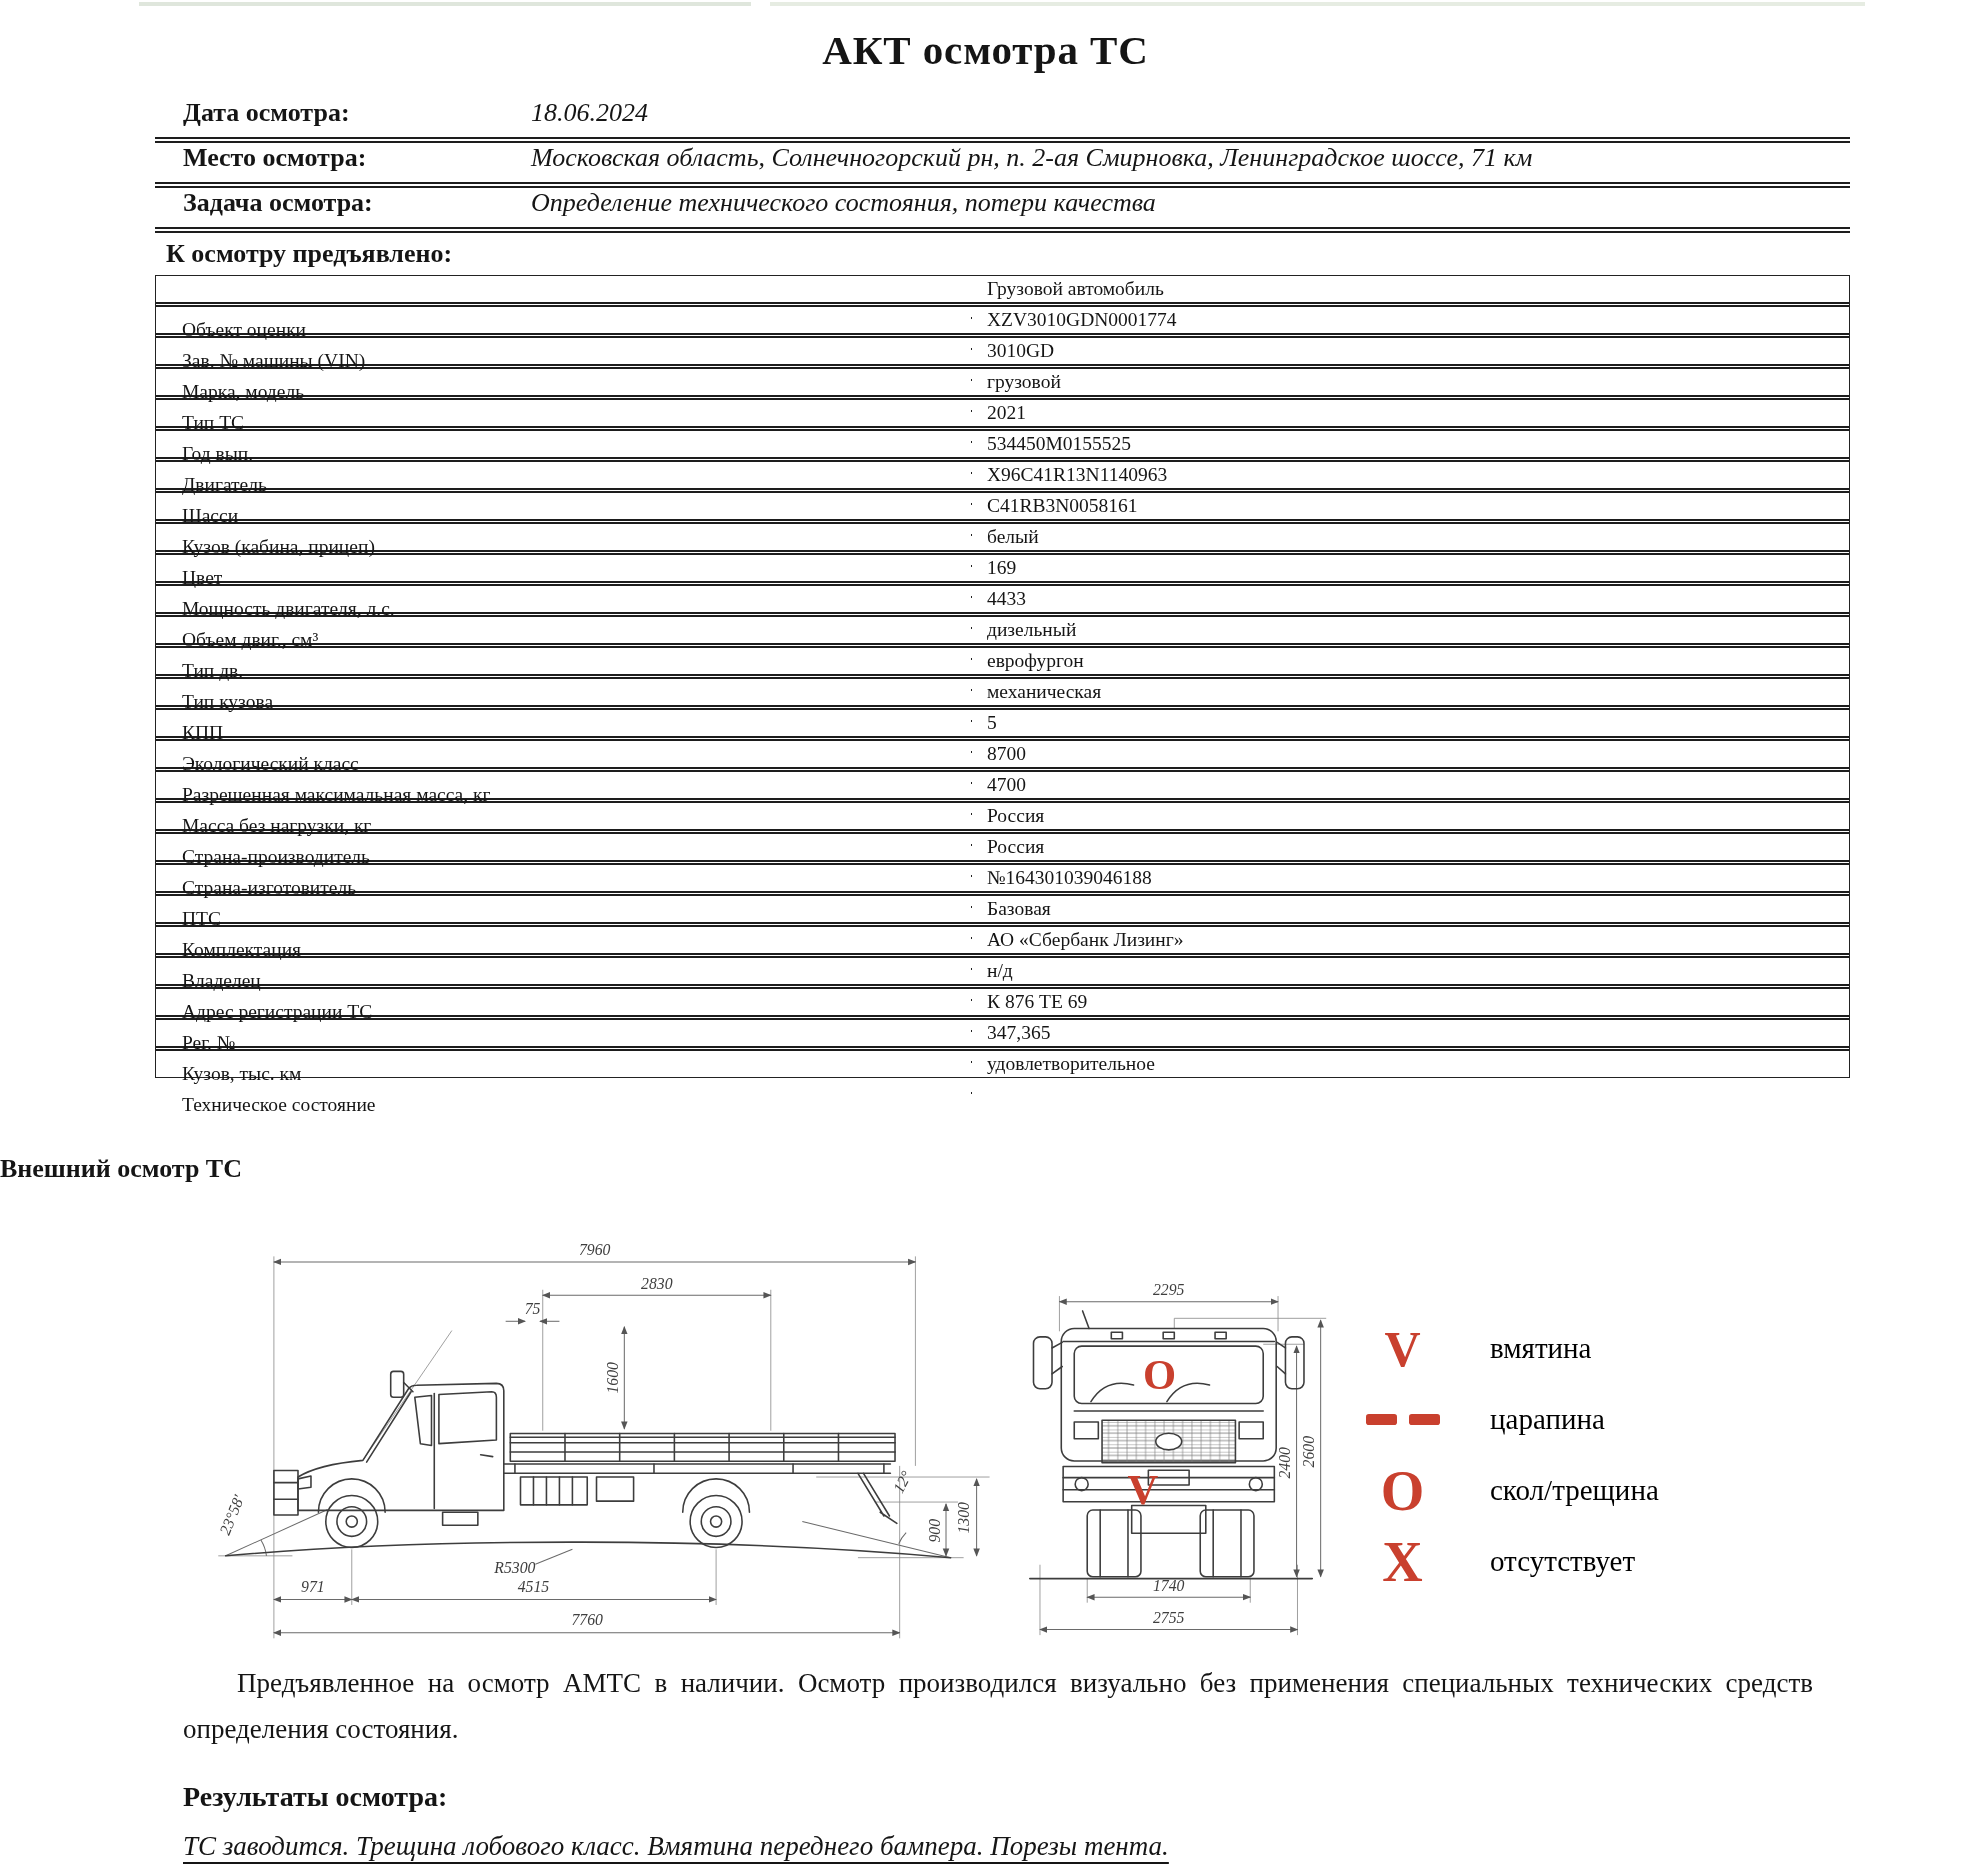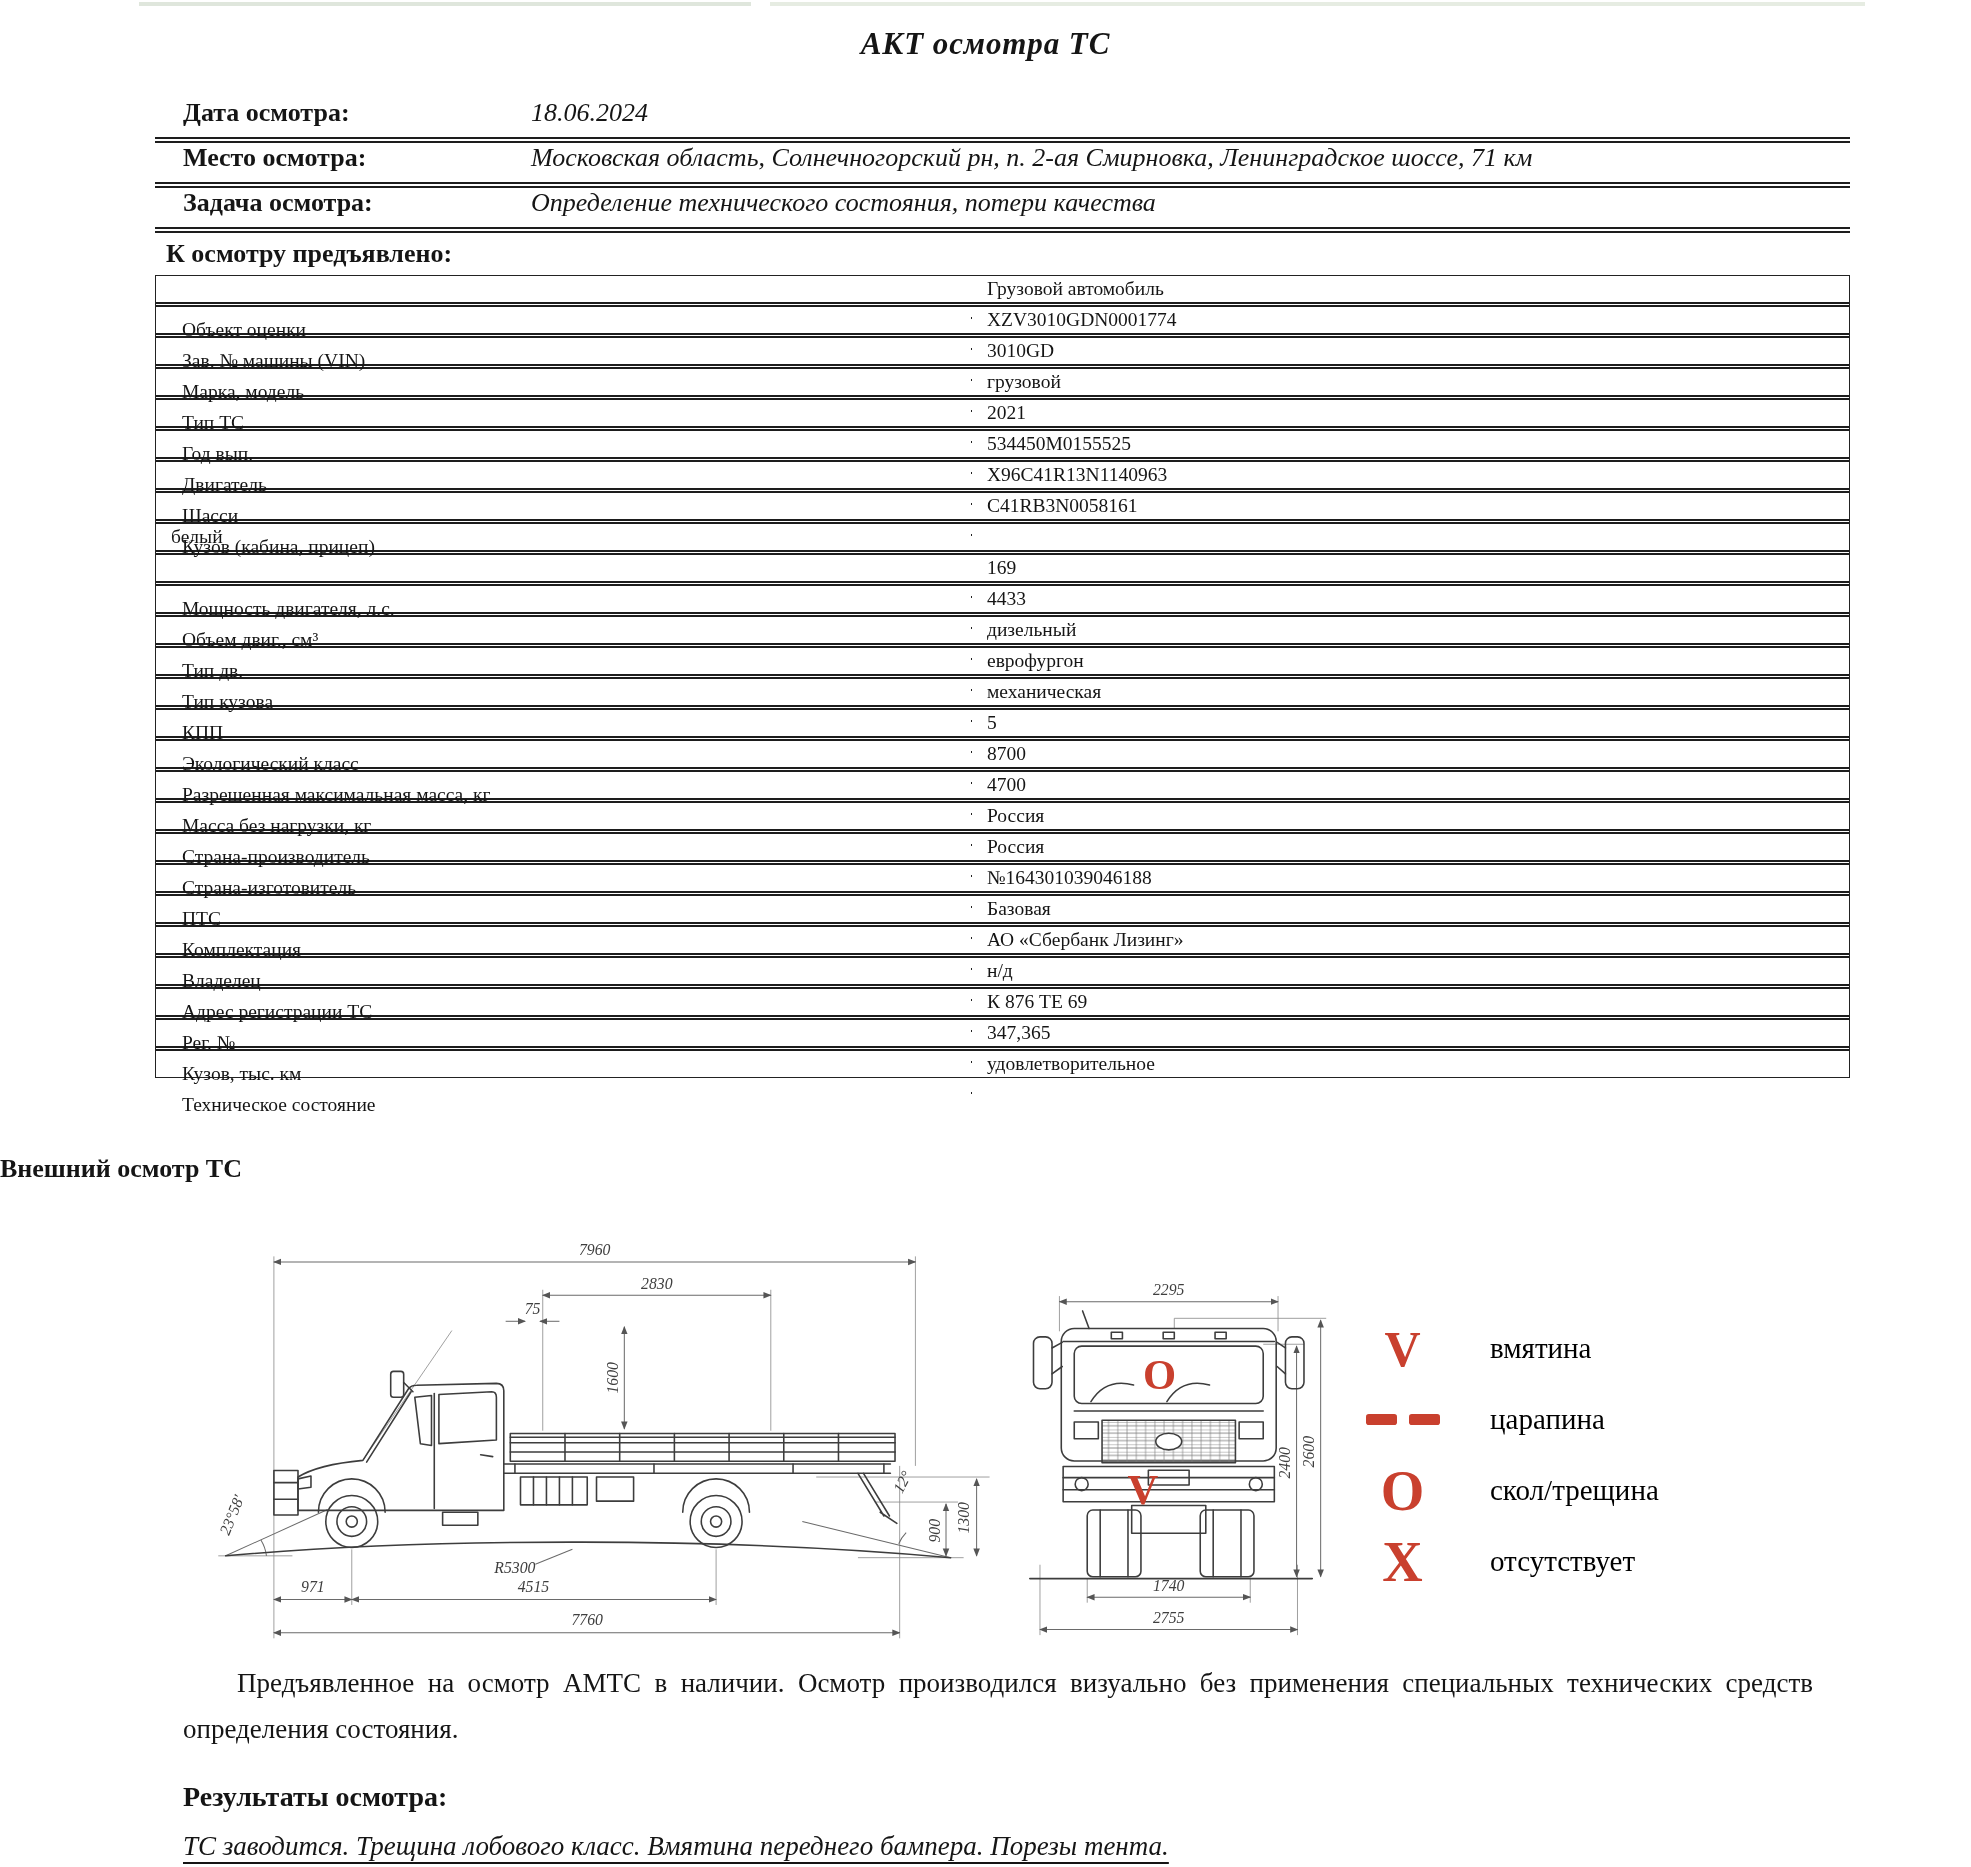--- a/index.html
+++ b/index.html
@@ -1,20 +1,20 @@
 <!DOCTYPE html>
 <html style="--mark-red: #c9402e;font-size:15px"><head>
 <meta charset="utf-8">
 <style>
   html,body{margin:0;padding:0;background:#e9e9e9;}
   .page{position:relative;width:1971px;height:1867px;background:#ffffff;overflow:hidden;
         font-family:"Liberation Serif","DejaVu Serif",serif;color:#151515;}
   .artifact{position:absolute;height:4.6px;background:#dfe6dc;}
   .title{position:absolute;left:0;top:26px;width:1971px;text-align:center;
-         font-size:31px;font-weight:bold;letter-spacing:0.9px;font-style:italic;}
+         font-size:41px;font-weight:bold;letter-spacing:0.9px;}
   
   .hdr{position:absolute;left:155px;top:98px;width:1695px;}
   .h-row{display:flex;height:39px;border-bottom:6.5px double #1d1d1d;}
   .h-label{width:376px;padding-left:28px;font-weight:bold;font-size:26px;box-sizing:border-box;}
   .h-value{flex:1;font-style:italic;font-size:26px;}
   .sec-head{position:absolute;left:166px;top:239px;font-weight:bold;font-size:26px;}
   
   .tbl{position:absolute;left:155px;top:275px;width:1695px;border:1.9px solid #222;box-sizing:border-box;}
   .tbl-row{display:flex;border-bottom:5.6px double #1d1d1d;height:26px;}
   .tbl-row:last-child{border-bottom:none;}
@@ -99,20 +99,21 @@
       </div>
     <div class="tbl-row">
         <div class="tc-label">Шасси</div>
         <div class="tc-value">X96C41R13N1140963</div>
       </div>
     <div class="tbl-row">
         <div class="tc-label">Кузов (кабина, прицеп)</div>
         <div class="tc-value">C41RB3N0058161</div>
       </div>
     <div class="tbl-row">
+        <div class="tc-label">Цвет</div>
         <div class="tc-value">белый</div>
       </div>
     <div class="tbl-row">
         <div class="tc-label">Мощность двигателя, л.с.</div>
         <div class="tc-value">169</div>
       </div>
     <div class="tbl-row">
         <div class="tc-label">Объем двиг., см³</div>
         <div class="tc-value">4433</div>
       </div>

